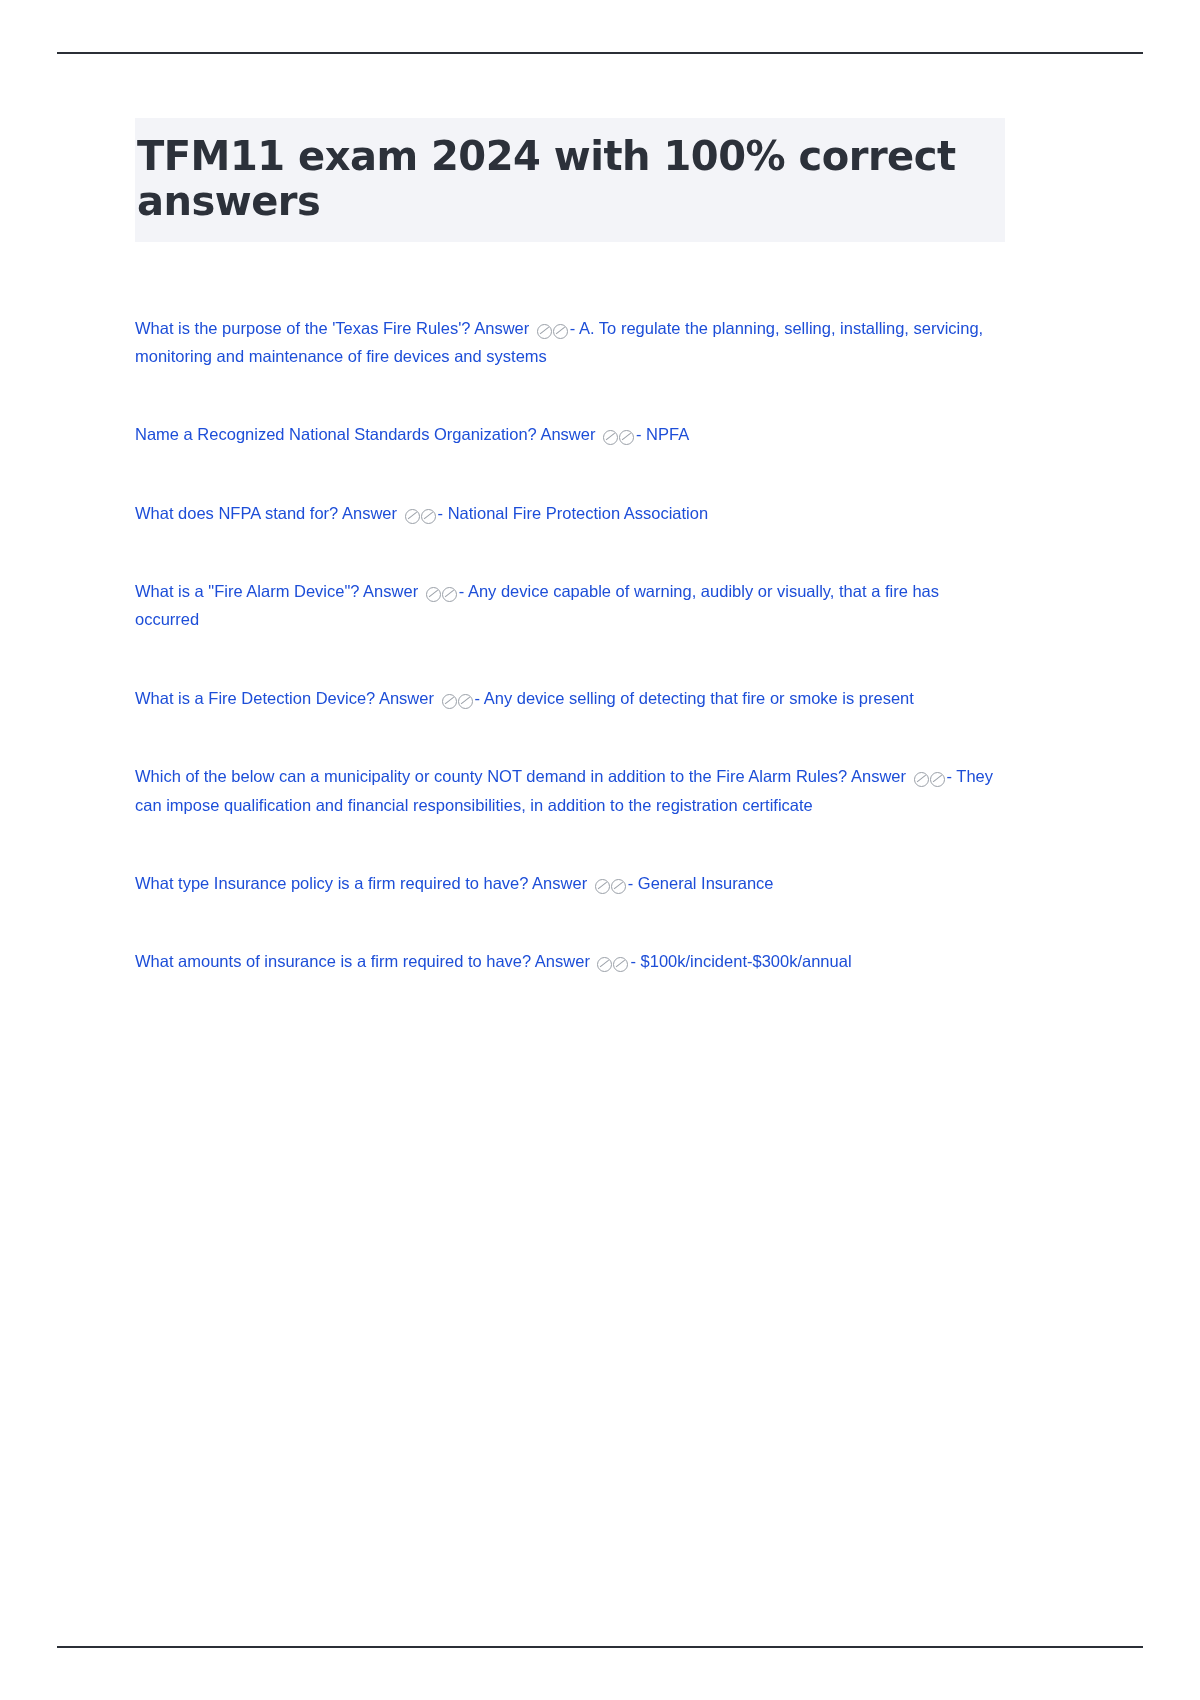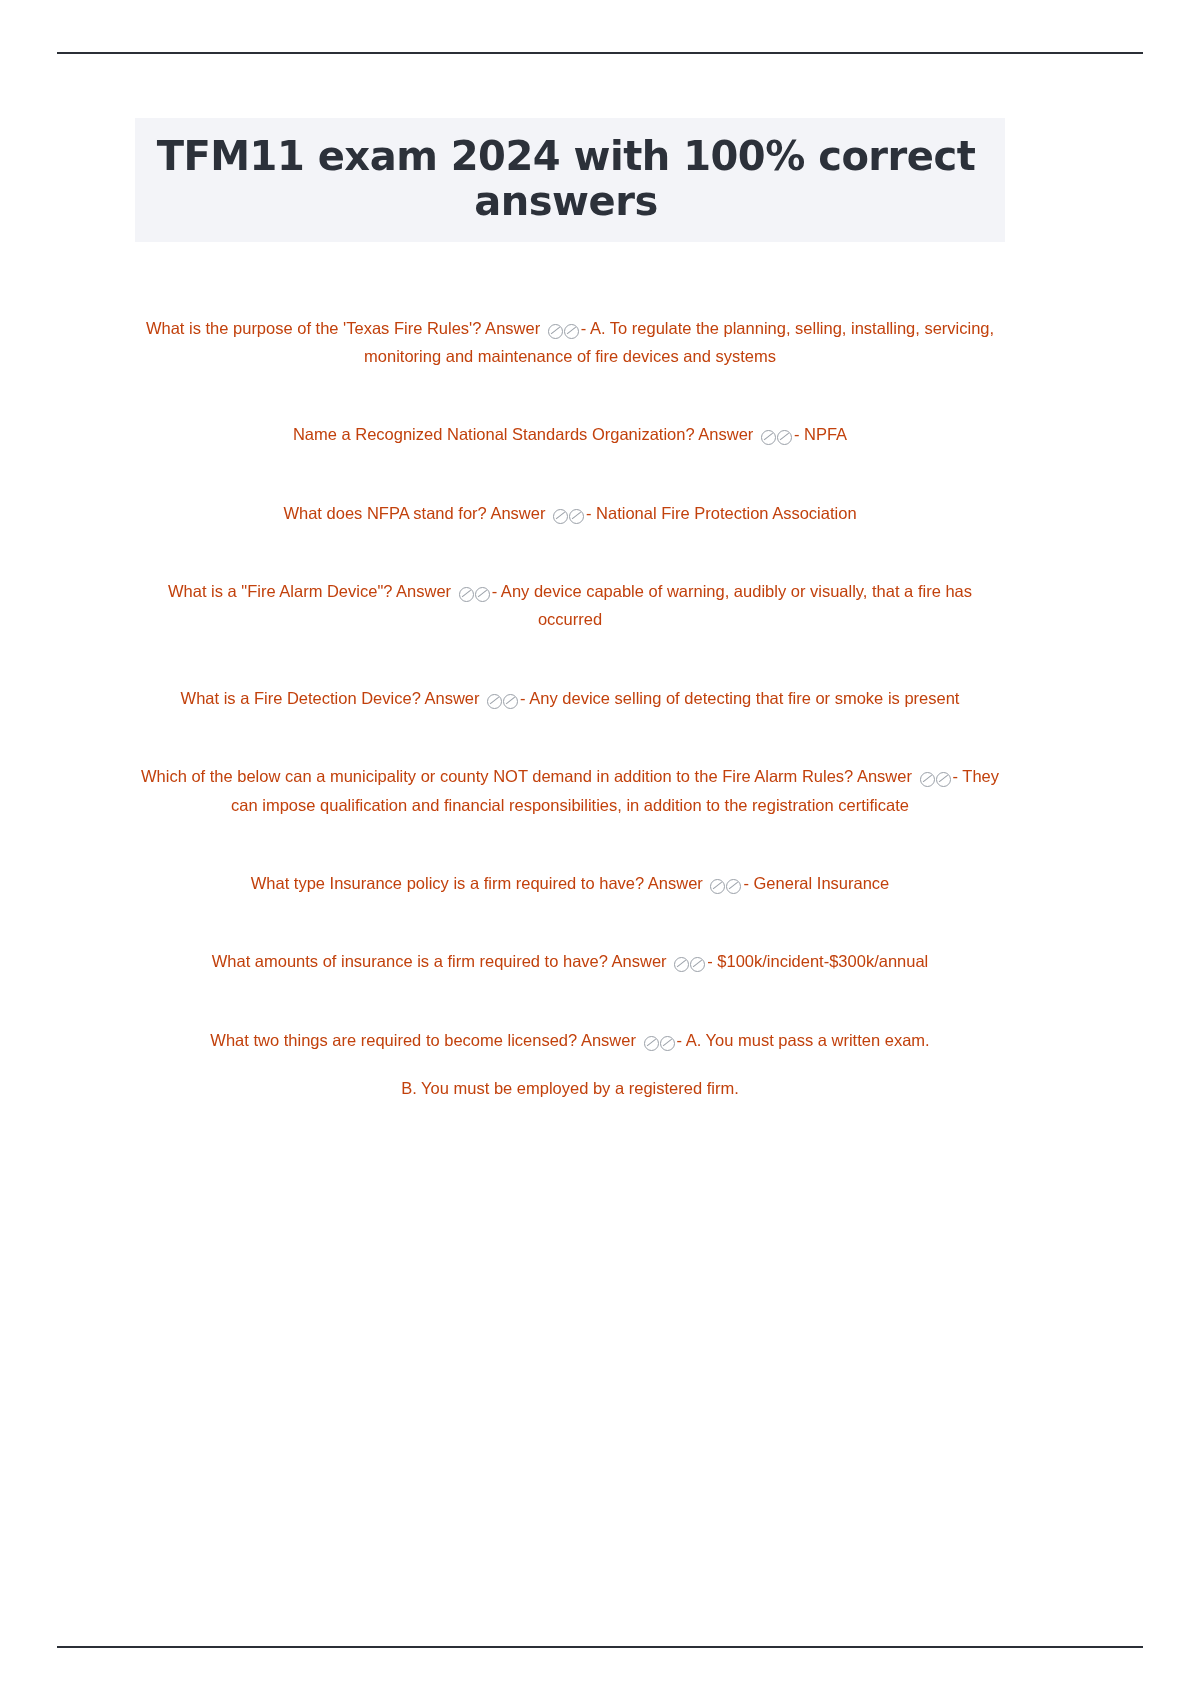--- a/index.html
+++ b/index.html
@@ -14,21 +14,20 @@
     color: #20242b;
     position: relative;
     overflow: hidden;
   }
   .page {
     position: relative;
     width: 1200px;
     height: 1700px;
     background: #ffffff;
     box-sizing: border-box;
-    text-align: center;
   }
   .rule-top {
     position: absolute;
     left: 57px;
     right: 57px;
     top: 52px;
     height: 2px;
     background: #2b2f36;
   }
   .rule-bottom {
@@ -64,21 +63,21 @@
   }
   .qa-list {
     margin-top: 72px;
   }
   .qa-block {
     margin-bottom: 50px;
   }
   .qa-line {
     font-size: 16.5px;
     line-height: 1.72;
-    color: #c2410c;
+    color: #1d4ed8;
     margin: 0;
   }
   .qa-line + .qa-line {
     margin-top: 20px;
   }
   .marks {
     display: inline-block;
     position: relative;
     top: 2px;
     margin: 0 1px 0 3px;
@@ -137,22 +136,18 @@
         </div>
         <div class="qa-block">
           <p class="qa-line"><span>Which of the below can a municipality or county NOT demand in addition to the Fire Alarm Rules? Answer </span><span class="marks"><span class="mark"></span><span class="mark"></span></span><span>- They can impose qualification and financial responsibilities, in addition to the registration certificate</span></p>
         </div>
         <div class="qa-block">
           <p class="qa-line"><span>What type Insurance policy is a firm required to have? Answer </span><span class="marks"><span class="mark"></span><span class="mark"></span></span><span>- General Insurance</span></p>
         </div>
         <div class="qa-block">
           <p class="qa-line"><span>What amounts of insurance is a firm required to have? Answer </span><span class="marks"><span class="mark"></span><span class="mark"></span></span><span>- $100k/incident-$300k/annual</span></p>
         </div>
-        <div class="qa-block">
-          <p class="qa-line"><span>What two things are required to become licensed? Answer </span><span class="marks"><span class="mark"></span><span class="mark"></span></span><span>- A. You must pass a written exam.</span></p>
-          <p class="qa-line">B. You must be employed by a registered firm.</p>
-        </div>
       </div>
 
   </div>
 
   <div class="rule-bottom"></div>
 </div>
 
 </body></html>

